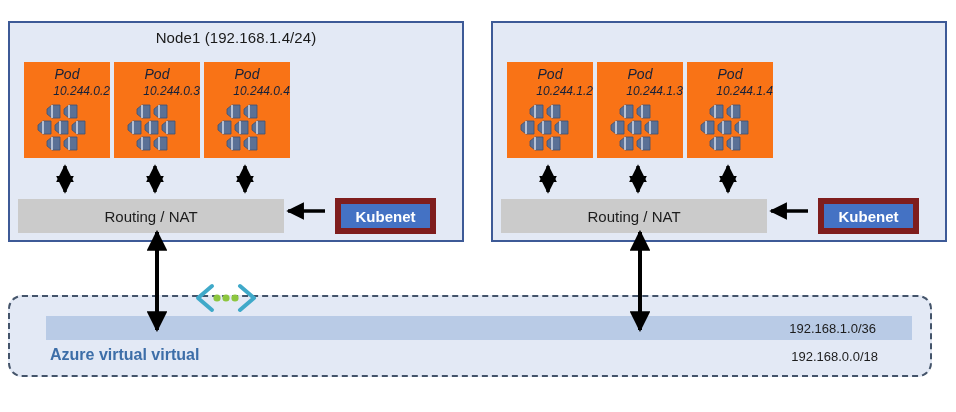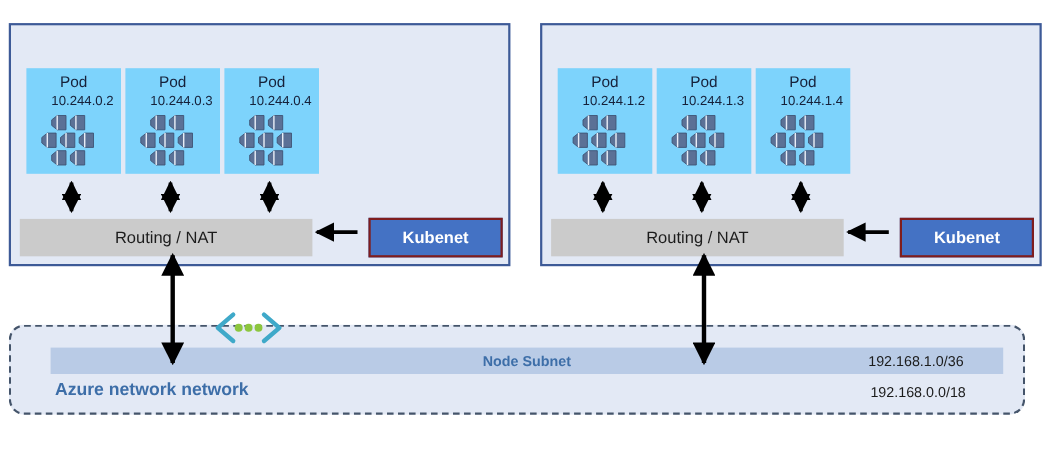--- a/index.html
+++ b/index.html
@@ -35,39 +35,40 @@
     color: #1a1a1a;
     letter-spacing: .1px;
     white-space: nowrap;
   }
 
   
   .pod-box {
     position: absolute;
     width: 86px;
     height: 96px;
-    background: #7dd3fc;
+    background: #f97316;
     box-sizing: border-box;
+    font-style: italic;
   }
   .pod-label {
     position: absolute;
     top: 5px;
     left: 0;
     right: 0;
     text-align: center;
     font-size: 14px;
     color: #16213a;
     line-height: 1.05;
   }
   .pod-ip {
     position: absolute;
     top: 22px;
     left: 0;
     right: 0;
-    text-align: center;
+    text-align: right;
     font-size: 12px;
     color: #16213a;
     white-space: nowrap;
     margin-left: 16px;
   }
   .pod-icon {
     position: absolute;
     left: 50%;
     transform: translateX(-50%);
     top: 42px;
@@ -89,24 +90,24 @@
     top: 50%;
     transform: translateY(-50%);
     text-align: center;
     font-size: 15px;
     color: #1c1c1c;
   }
 
   
   .kubenet-box {
     position: absolute;
-    width: 122px;
+    width: 101px;
     height: 36px;
     background: #4472c4;
-    border: 2px solid #7f1d1d;
+    border: 6px solid #7f1d1d;
     box-sizing: border-box;
   }
   .kubenet-box span {
     position: absolute;
     left: 0;
     right: 0;
     top: 50%;
     transform: translateY(-50%);
     text-align: center;
     font-size: 15px;
@@ -191,20 +192,21 @@
     width: 72px;
     height: 30px;
   }
 </style>
 </head>
 <body>
 
 <div id="canvas">
 
   <div class="node-panel" style="left:8px; top:21px; width:456px; height:221px;">
+    <div class="node-title">Node1 (192.168.1.4/24)</div>
 
     <div class="pod-box" style="left:14px; top:39px;">
       <div class="pod-label">Pod</div>
       <div class="pod-ip">10.244.0.2</div>
       <svg class="pod-icon" viewBox="0 0 74 48">
         <g fill="#5b7196" stroke="#3e5273" stroke-width="0.8">
           <g transform="translate(17,1)">
               <path d="M0 4 L5 0 L13 0 L13 13 L5 13 L0 9 Z"></path>
               <path d="M5 0 L5 13" stroke="#e8edf6" stroke-width="1.3" fill="none"></path>
             </g>
@@ -436,24 +438,23 @@
       <span>Routing / NAT</span>
     </div>
 
     <div class="kubenet-box" style="left:325px; top:175px;">
       <span>Kubenet</span>
     </div>
   </div>
 
   <div class="vnet-box">
     <div class="subnet-bar">
-      <div class="subnet-name">Node Subnet</div>
       <div class="subnet-cidr">192.168.1.0/36</div>
     </div>
-    <div class="vnet-name">Azure network network</div>
+    <div class="vnet-name">Azure virtual virtual</div>
     <div class="vnet-cidr">192.168.0.0/18</div>
   </div>
 
   <svg class="chevron-connector" viewBox="0 0 72 30">
     <path d="M22 3 L8 15 L22 27" fill="none" stroke="#3fa9c9" stroke-width="4" stroke-linecap="round" stroke-linejoin="round"></path>
     <path d="M50 3 L64 15 L50 27" fill="none" stroke="#3fa9c9" stroke-width="4" stroke-linecap="round" stroke-linejoin="round"></path>
     <circle cx="27" cy="15" r="3.6" fill="#8dc63f"></circle>
     <circle cx="36" cy="15" r="3.6" fill="#8dc63f"></circle>
     <circle cx="45" cy="15" r="3.6" fill="#8dc63f"></circle>
   </svg>

